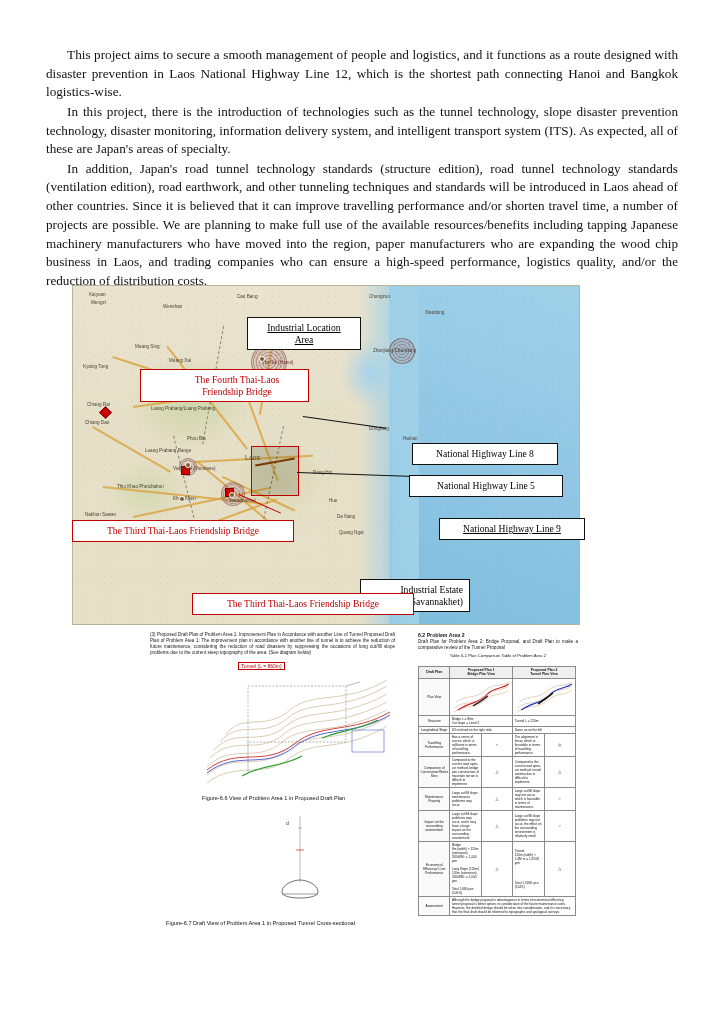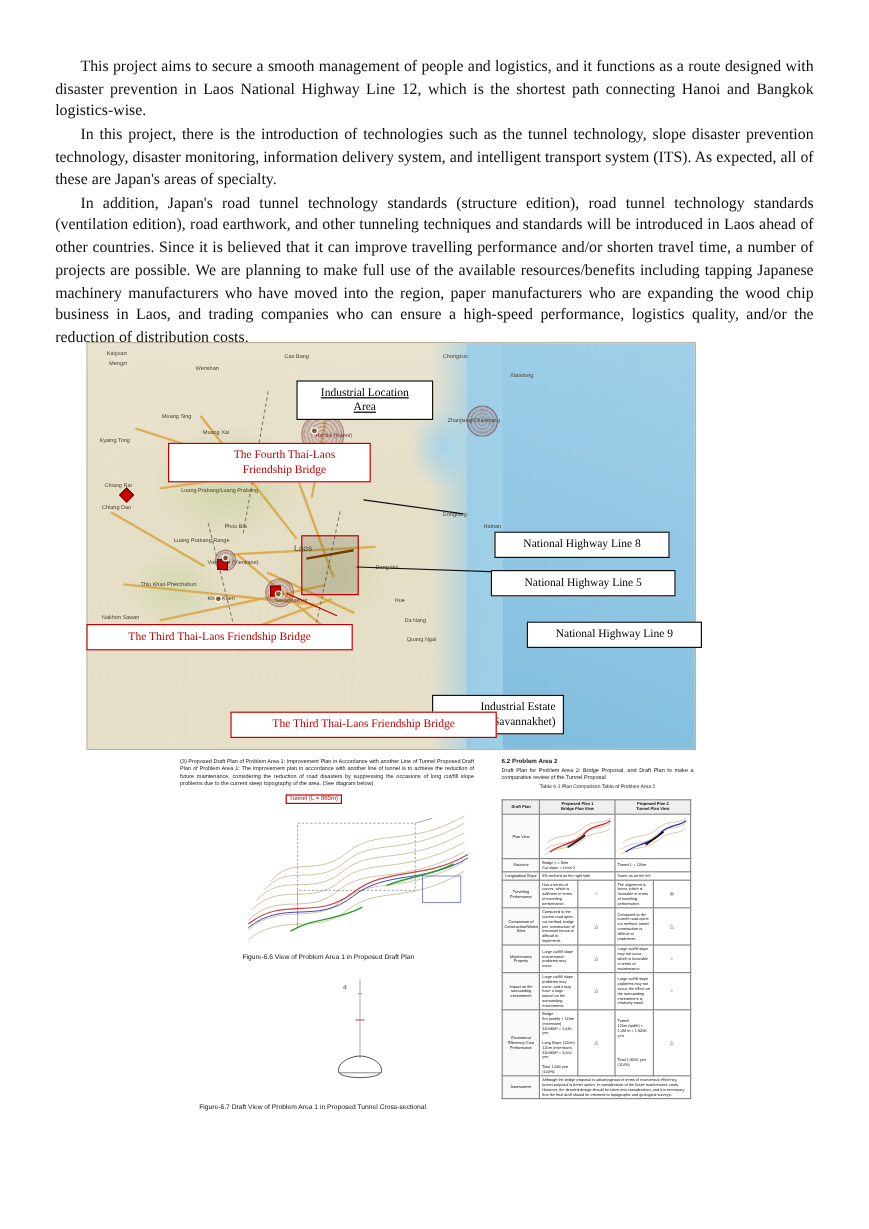--- a/index.html
+++ b/index.html
@@ -349,21 +349,21 @@
       <div class="leader" style="left:230px; top:130px; width:84px; transform:rotate(8deg);"></div>
       <div class="leader" style="left:224px; top:186px; width:118px; transform:rotate(2deg);"></div>
       <div class="leader red" style="left:100px; top:100px; width:44px; transform:rotate(4deg);"></div>
       <div class="leader red" style="left:166px; top:208px; width:46px; transform:rotate(24deg);"></div>
     </div>
 
     <div class="callout" style="left:175px; top:32px; width:100px;text-decoration:underline;">Industrial Location
 Area</div>
     <div class="callout" style="left:340px; top:138px; width:132px;margin-top:20px;">National Highway Line 8</div>
     <div class="callout" style="left:337px; top:190px; width:140px;">National Highway Line 5</div>
-    <div class="callout" style="left:367px; top:233px; width:132px;">National Highway Line 9</div>
+    <div class="callout" style="left:367px; top:233px; width:132px;text-decoration:underline;">National Highway Line 9</div>
     <div class="callout" style="left:288px; top:294px; width:96px;text-align:right;">Industrial Estate
 (Savannakhet)</div>
 
     <div class="callout red" style="left:68px; top:84px; width:130px;padding-left:31px;">The Fourth Thai-Laos
 Friendship Bridge</div>
     <div class="callout red" style="left:0px; top:235px; width:208px;">The Third Thai-Laos Friendship Bridge</div>
     <div class="callout red" style="left:120px; top:308px; width:208px;">The Third Thai-Laos Friendship Bridge</div>
   </div>
 
   <div class="lower">

